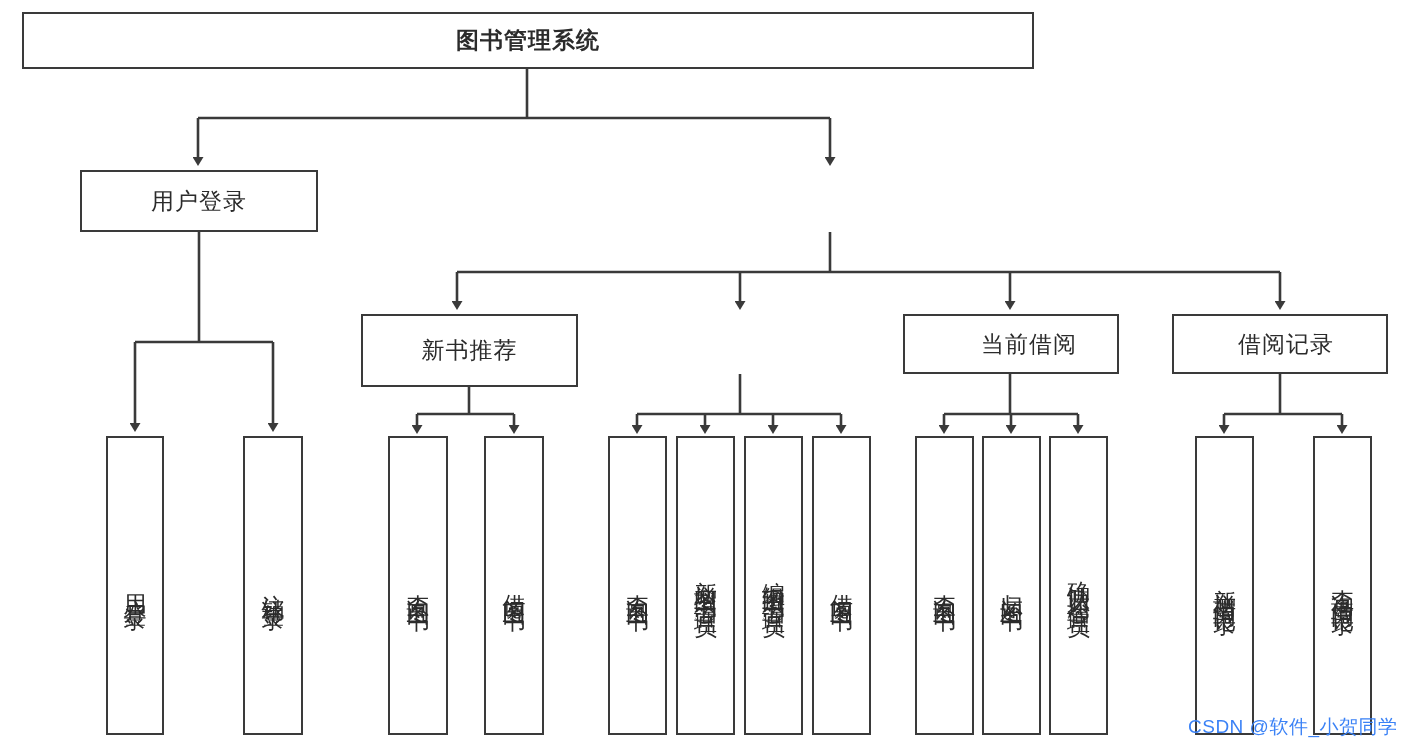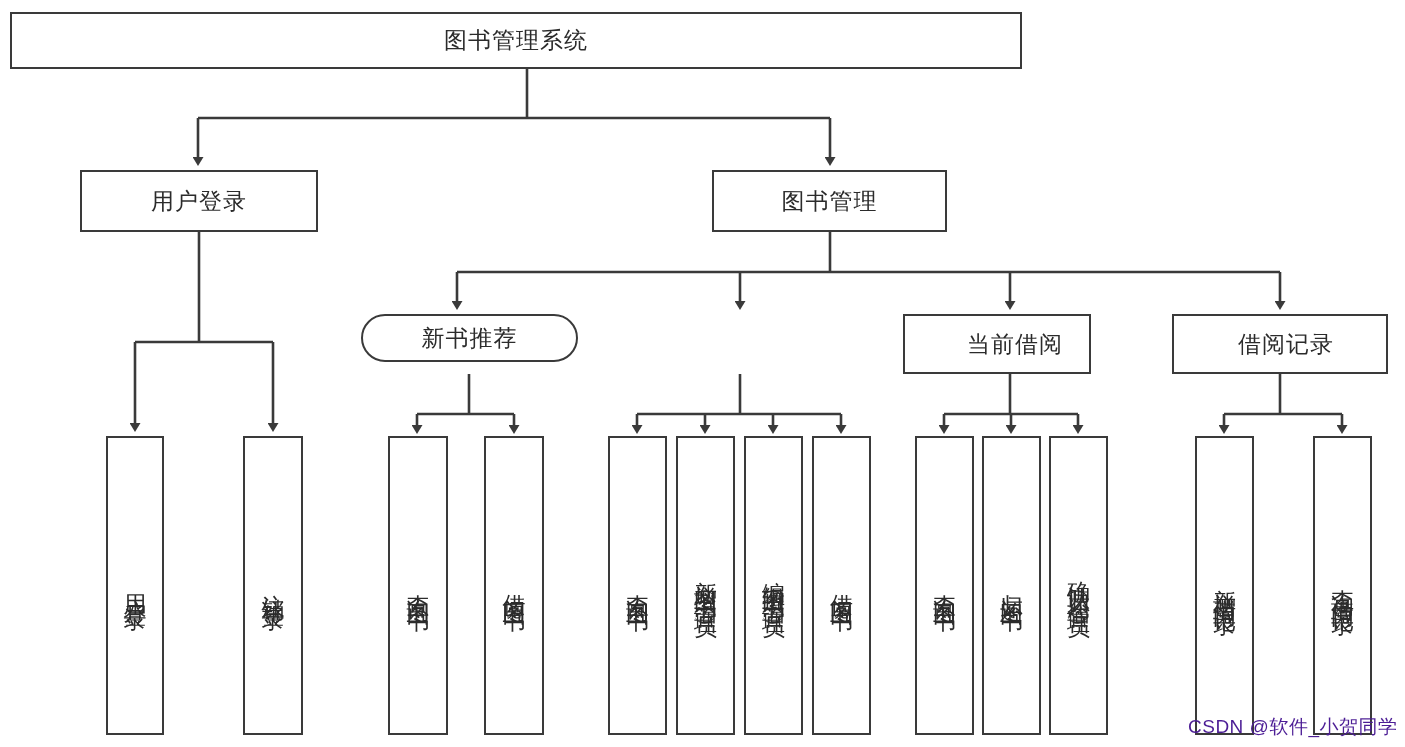--- a/index.html
+++ b/index.html
@@ -53,21 +53,21 @@
   }
   .node.leaf .vtext {
     writing-mode: vertical-rl;
     text-orientation: upright;
     white-space: nowrap;
     display: block;
   }
   .watermark {
     position: absolute;
     font-size: 19px;
-    color: #4c1d95;
+    color: #3b82f6;
     white-space: nowrap;
     letter-spacing: 0.5px;
     text-align: right;
   }
 </style>
 </head>
 <body>
 
 <div id="stage">
 
@@ -114,35 +114,32 @@
       <path d="M1011,414 L1011,426" marker-end="url(#arrow)"></path>
       <path d="M1078,414 L1078,426" marker-end="url(#arrow)"></path>
 
       <path d="M1280,374 L1280,414"></path>
       <path d="M1224,414 L1342,414"></path>
       <path d="M1224,414 L1224,426" marker-end="url(#arrow)"></path>
       <path d="M1342,414 L1342,426" marker-end="url(#arrow)"></path>
     </g>
   </svg>
 
-  <div class="node root" style="left:10px; top:12px; width:1012px; height:57px;">
+  <div class="node root" style="left:22px; top:12px; width:1012px; height:57px;font-weight:bold;">
     <span>图书管理系统</span>
   </div>
 
   <div class="node horiz" style="left:80px; top:170px; width:238px; height:62px;">
     <span>用户登录</span>
   </div>
-  <div class="node horiz" style="left:712px; top:170px; width:235px; height:62px;">
-    <span>图书管理</span>
-  </div>
 
-  <div class="node horiz" style="left:361px; top:314px; width:217px; height:48px;border-radius:28px;">
+  <div class="node horiz" style="left:361px; top:314px; width:217px; height:73px;">
     <span>新书推荐</span>
   </div>
-  <div class="node horiz" style="left:903px; top:314px; width:188px; height:60px;padding-left:36px;">
+  <div class="node horiz" style="left:903px; top:314px; width:216px; height:60px;padding-left:36px;">
     <span>当前借阅</span>
   </div>
   <div class="node horiz" style="left:1172px; top:314px; width:216px; height:60px;padding-left:12px;">
     <span>借阅记录</span>
   </div>
 
   <div class="node leaf" style="left:106px; top:436px; width:58px; height:299px;">
     <span class="vtext">用户登录</span>
   </div>
   <div class="node leaf" style="left:243px; top:436px; width:60px; height:299px;">

